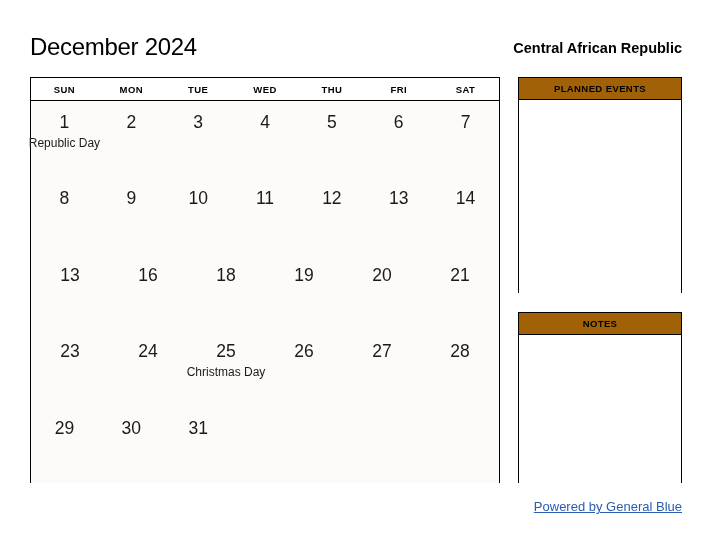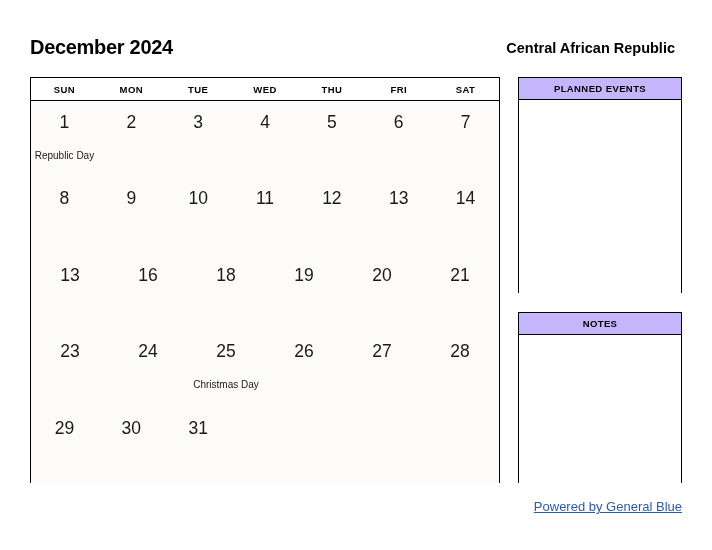--- a/index.html
+++ b/index.html
@@ -28,30 +28,30 @@
     position: absolute;
     left: 30px;
     top: 30px;
     width: 652px;
     height: 40px;
   }
   .month-title {
     position: absolute;
     left: 0;
     top: 0;
-    font-size: 20px;
-    font-weight: bold;
+    font-size: 24px;
+    font-weight: normal;
     letter-spacing: -0.3px;
     line-height: 34px;
     color: #000;
     white-space: nowrap;
   }
   .country-title {
     position: absolute;
-    right: 7px;
+    right: 0;
     top: 8px;
     font-size: 14.5px;
     font-weight: bold;
     line-height: 20px;
     color: #000;
     white-space: nowrap;
   }
 
   
   .calendar {
@@ -100,35 +100,35 @@
     box-sizing: border-box;
     min-width: 0;
   }
   .day-num {
     font-size: 17.5px;
     font-weight: normal;
     line-height: 20px;
     color: #1a1a1a;
   }
   .day-event {
-    margin-top: 19px;
-    font-size: 10px;
+    margin-top: 6px;
+    font-size: 12px;
     line-height: 10px;
     color: #1a1a1a;
     text-align: left;
     white-space: nowrap;
   }
   .day-cell.empty .day-num { visibility: hidden; }
 
   
   .panel {
     position: absolute;
     border: 1.4px solid #000;
     box-sizing: border-box;
-    background: #c4b5fd;
+    background: #a16207;
   }
   .panel-title {
     height: 21px;
     border-bottom: 1.4px solid #000;
     display: flex;
     align-items: center;
     justify-content: center;
     font-size: 9.5px;
     font-weight: bold;
     letter-spacing: 0.4px;

